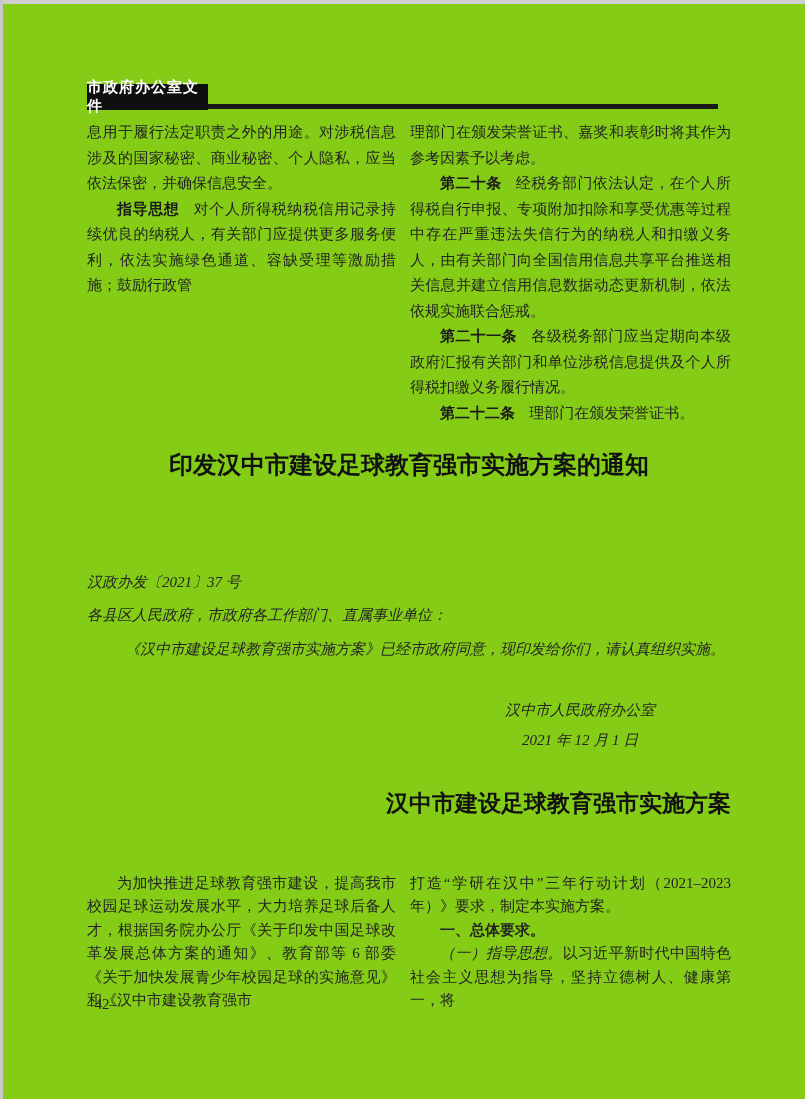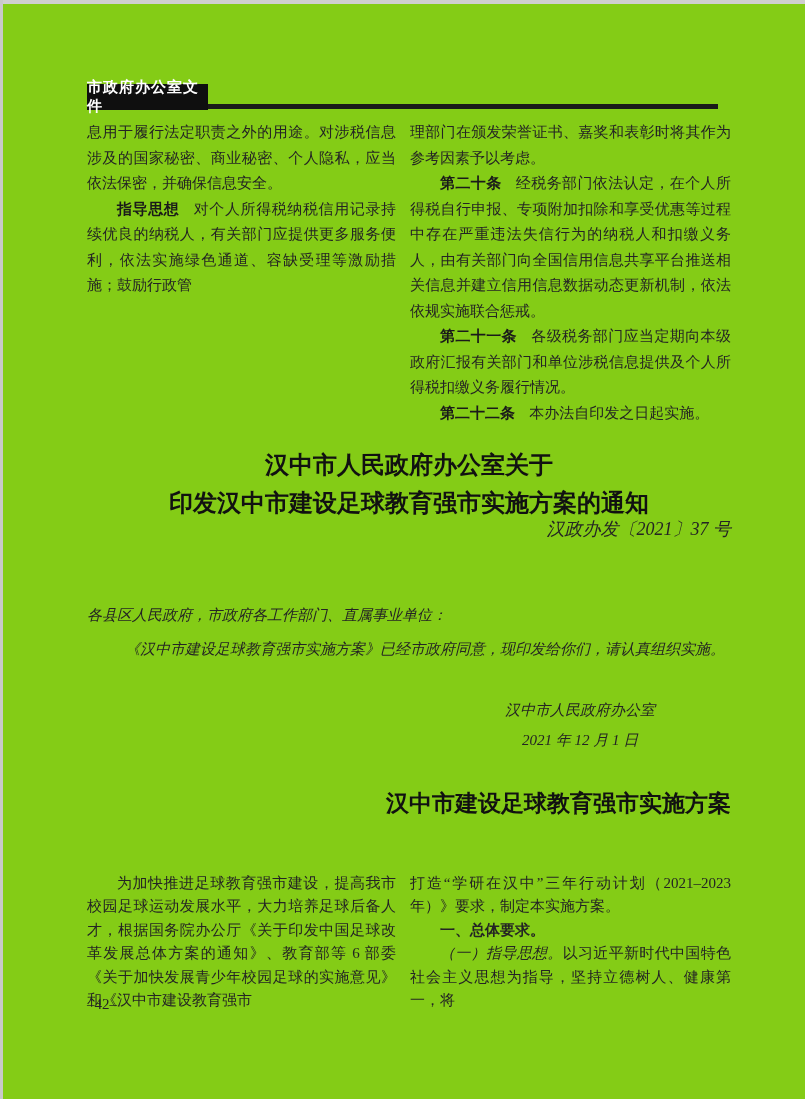--- a/index.html
+++ b/index.html
@@ -34,22 +34,22 @@
   .bottom-cols p.doc{line-height:23.4px;}
   p.indent{text-indent:2em;}
   b.lead{margin-right:0.95em;color:#1a1a1a;}
   .kai{font-style:italic;}
 
   .notice-title{
     position:absolute;left:87px;top:446px;width:644px;
     text-align:center;font-size:24px;font-weight:bold;line-height:38px;color:#111111;
   }
   .doc-number{
-    position:absolute;left:87px;top:517px;width:644px;
-    text-align:right;font-size:18px;line-height:24px;color:#242424;
+    position:absolute;left:87px;top:570px;width:644px;
+    text-align:left;font-size:15px;line-height:24px;color:#242424;
   }
   .salutation{
     position:absolute;left:87px;top:602px;width:644px;
     font-size:15px;line-height:26px;color:#242424;
   }
   .notice-body{
     position:absolute;left:87px;top:628px;width:644px;
     font-size:15px;line-height:26px;text-align:justify;text-indent:2em;color:#242424;margin:8px;
   }
   .sign-block{
@@ -80,26 +80,25 @@
 
   <div class="cols top-cols">
     <div class="col-l">
       <p class="doc"><span>息用于履行法定职责之外的用途。对涉税信息涉及的国家秘密、商业秘密、个人隐私，应当依法保密，并确保信息安全。</span></p>
       <p class="doc indent"><b class="lead">指导思想</b><span>对个人所得税纳税信用记录持续优良的纳税人，有关部门应提供更多服务便利，依法实施绿色通道、容缺受理等激励措施；鼓励行政管</span></p>
     </div>
     <div class="col-r">
       <p class="doc"><span>理部门在颁发荣誉证书、嘉奖和表彰时将其作为参考因素予以考虑。</span></p>
       <p class="doc indent"><b class="lead">第二十条</b><span>经税务部门依法认定，在个人所得税自行申报、专项附加扣除和享受优惠等过程中存在严重违法失信行为的纳税人和扣缴义务人，由有关部门向全国信用信息共享平台推送相关信息并建立信用信息数据动态更新机制，依法依规实施联合惩戒。</span></p>
       <p class="doc indent"><b class="lead">第二十一条</b><span>各级税务部门应当定期向本级政府汇报有关部门和单位涉税信息提供及个人所得税扣缴义务履行情况。</span></p>
-      <p class="doc indent"><b class="lead">第二十二条</b><span>本办法自印发之日起实施。</span></p>
+      <p class="doc indent"><b class="lead">第二十二条</b><span>理部门在颁发荣誉证书。</span></p>
     </div>
   </div>
 
   <div class="notice-title">
-    <div>汉中市人民政府办公室关于</div>
     <div>印发汉中市建设足球教育强市实施方案的通知</div>
   </div>
 
   <div class="doc-number kai">汉政办发〔2021〕37 号</div>
 
   <div class="salutation kai">各县区人民政府，市政府各工作部门、直属事业单位：</div>
 
   <p class="notice-body kai">《汉中市建设足球教育强市实施方案》已经市政府同意，现印发给你们，请认真组织实施。</p>
 
   <div class="sign-block">

